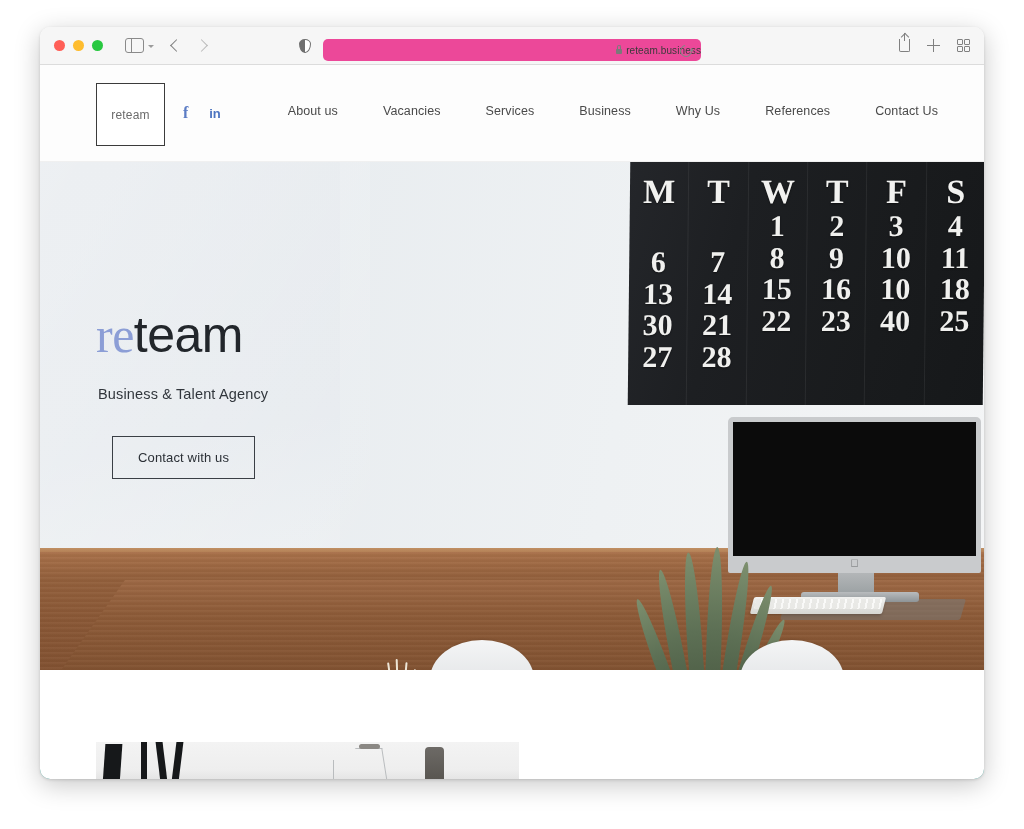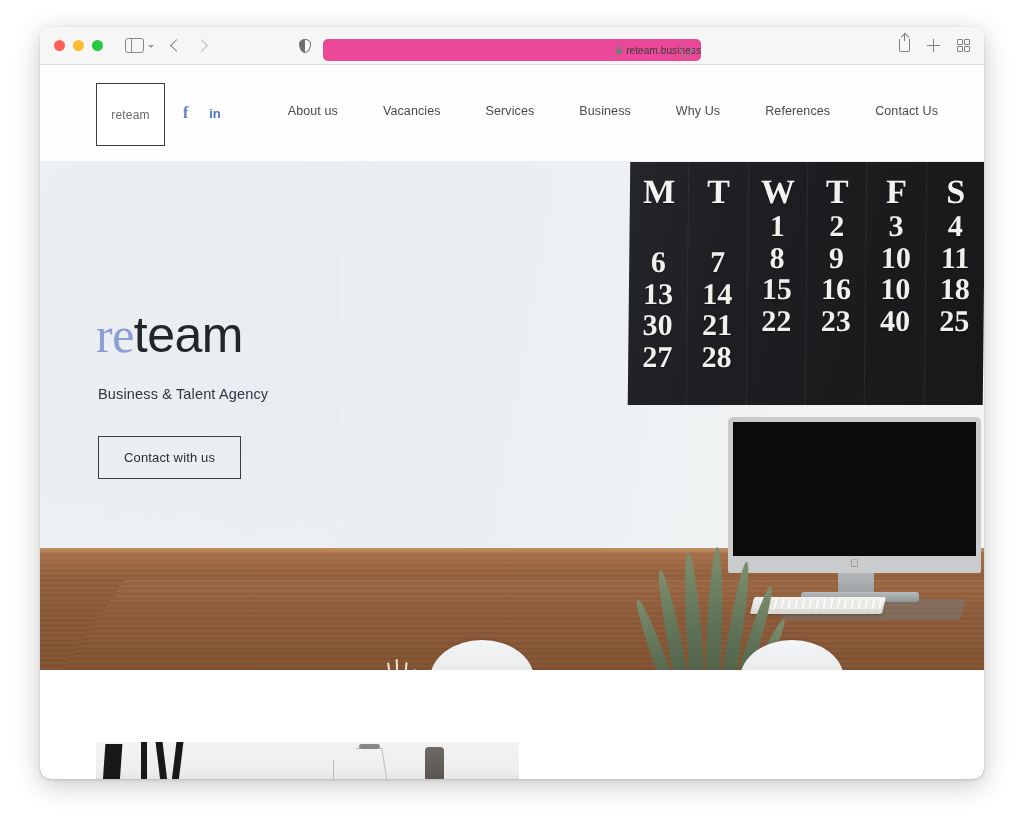--- a/index.html
+++ b/index.html
@@ -495,21 +495,21 @@
   }
   .hero-title .accent { color: #8c9ed6; font-family: Liberation Serif, serif; }
   .hero-title .plain { color: #22262b; }
   .hero-sub {
     margin: 26px 0 0 2px;
     font-size: 14.5px;
     color: #31363c;
     letter-spacing: 0.15px;
   }
   .hero-btn {
-    margin: 34px 0 0 2px;
+    margin: 34px 0 0 16px;
     display: inline-block;
     padding: 13px 25px;
     border: 1.3px solid #3a3f45;
     background: transparent;
     color: #2a2f35;
     font-size: 13px;
     letter-spacing: 0.15px;
     font-family: "Liberation Sans", sans-serif;
     cursor: pointer;
   }

